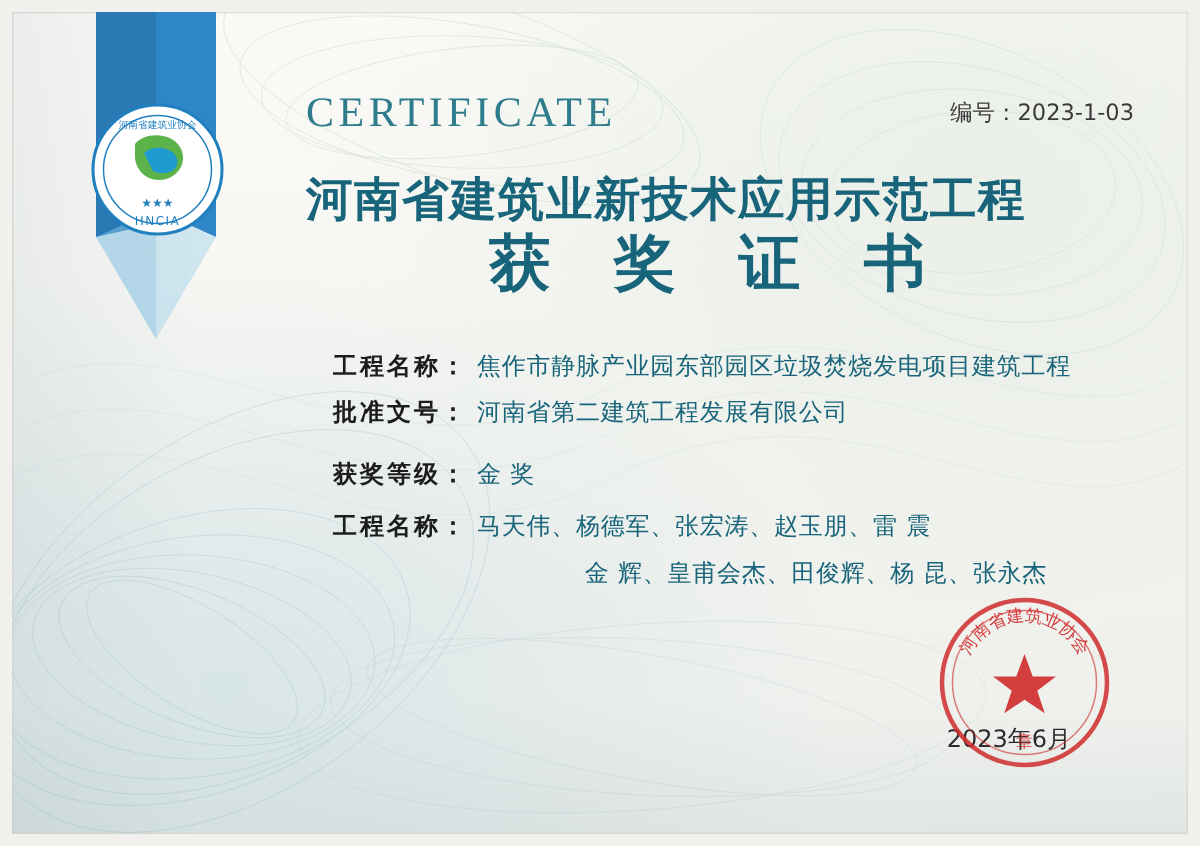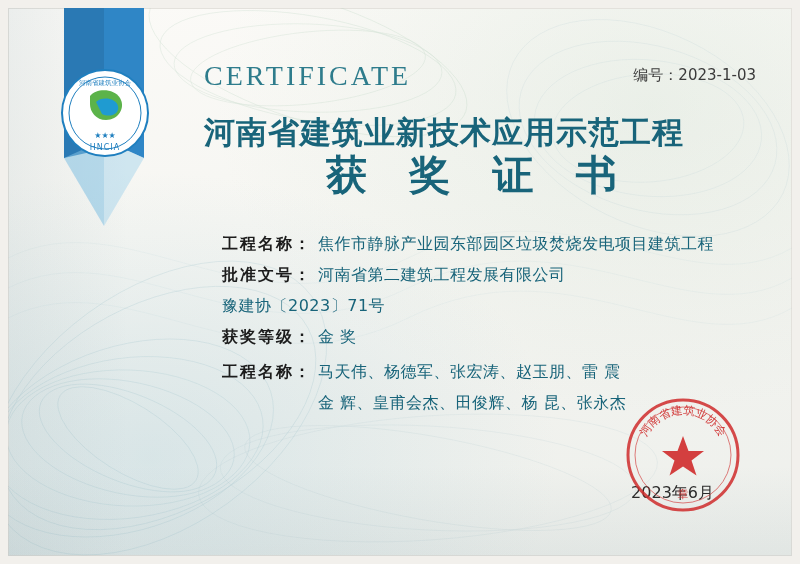--- a/index.html
+++ b/index.html
@@ -139,20 +139,21 @@
     font-family: "DejaVu Sans", sans-serif;
     letter-spacing: 0.5px;
   }
   .members-row2 {
     margin-left: 96px;
     font-size: 16px;
     color: #18647a;
     font-family: "DejaVu Sans", sans-serif;
     letter-spacing: 0.5px;
     margin-top: 10px;
+    text-align: center;
   }
   .date {
     position: absolute;
     right: 78px;
     bottom: 52px;
     font-size: 16px;
     color: #2b2b2b;
     font-family: "DejaVu Sans", sans-serif;
     text-align: right;
   }
@@ -238,21 +239,20 @@
     <div class="fields">
       <div class="field-row">
         <span class="field-label">工程名称：</span>
         <span class="field-value">焦作市静脉产业园东部园区垃圾焚烧发电项目建筑工程</span>
       </div>
       <div class="field-row">
         <span class="field-label">批准文号：</span>
         <span class="field-value">河南省第二建筑工程发展有限公司</span>
       </div>
       <div class="field-row">
-        <span class="field-value">豫建协〔2023〕71号</span>
       </div>
       <div class="field-row">
         <span class="field-label">获奖等级：</span>
         <span class="field-value">金 奖</span>
       </div>
       <div class="field-row" style="margin-top:14px">
         <span class="field-label">工程名称：</span>
         <span class="field-value">马天伟、杨德军、张宏涛、赵玉朋、雷 震</span>
       </div>
       <div class="members-row2">金 辉、皇甫会杰、田俊辉、杨 昆、张永杰</div>

